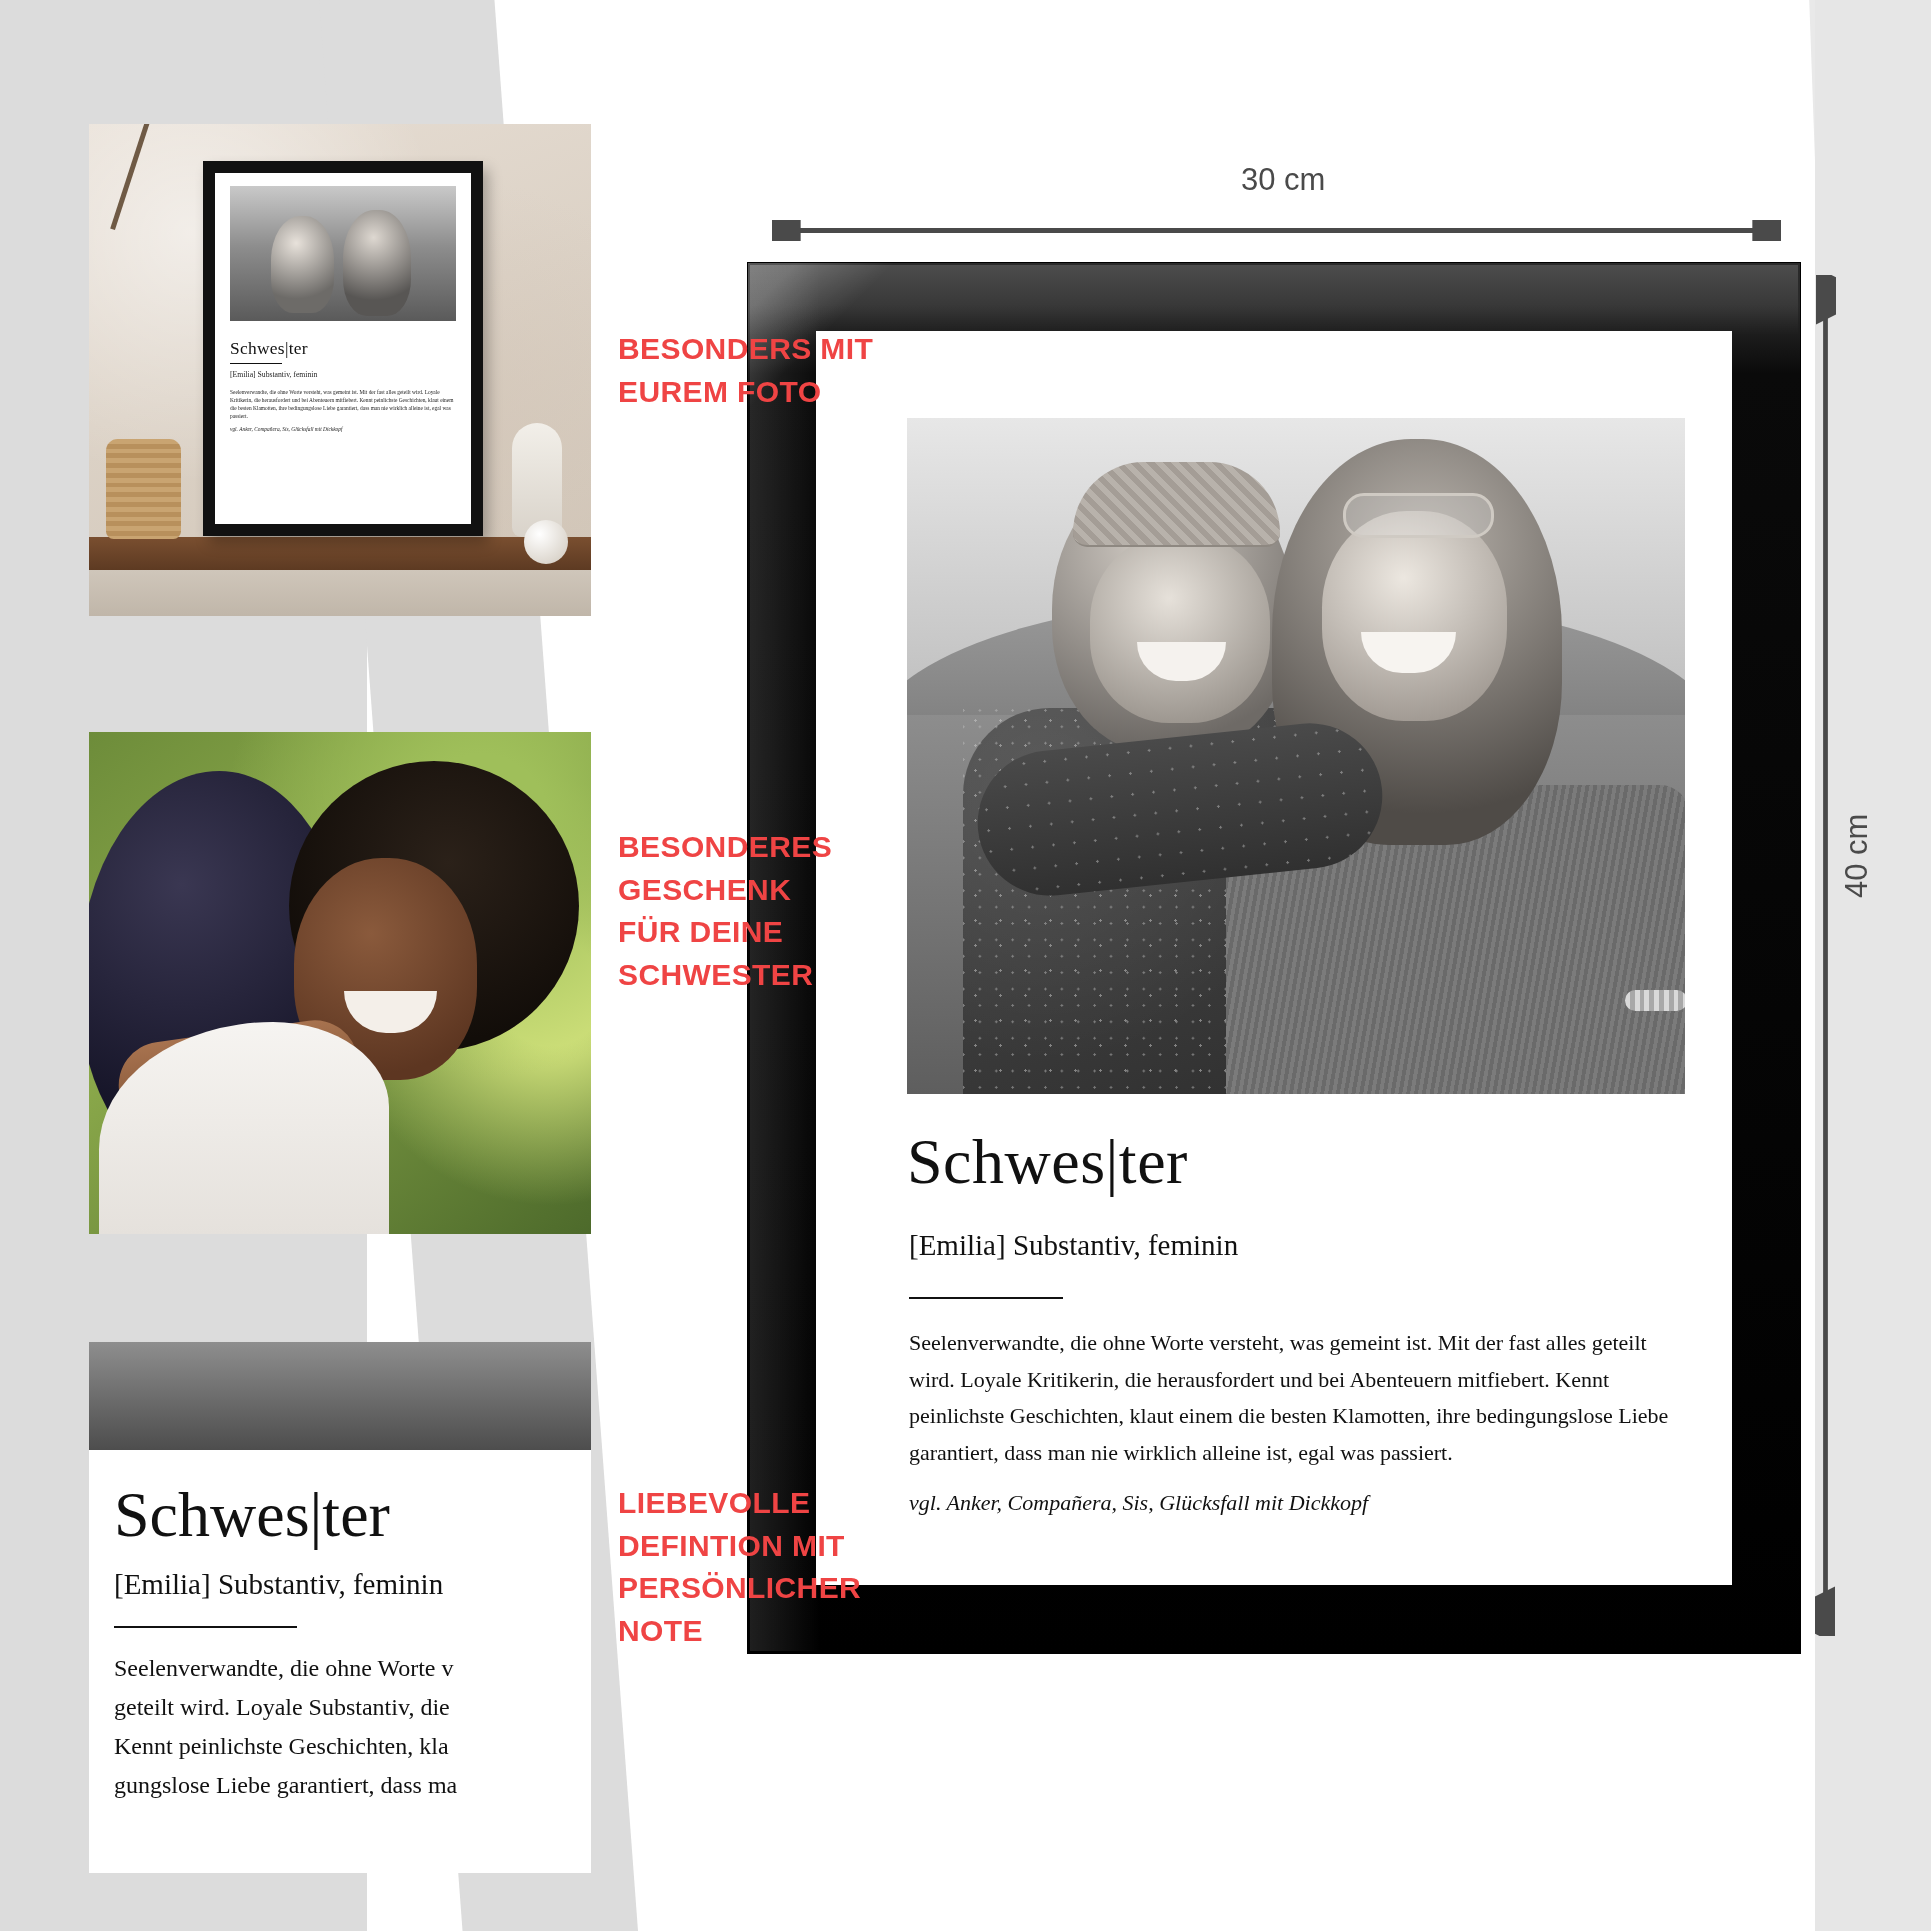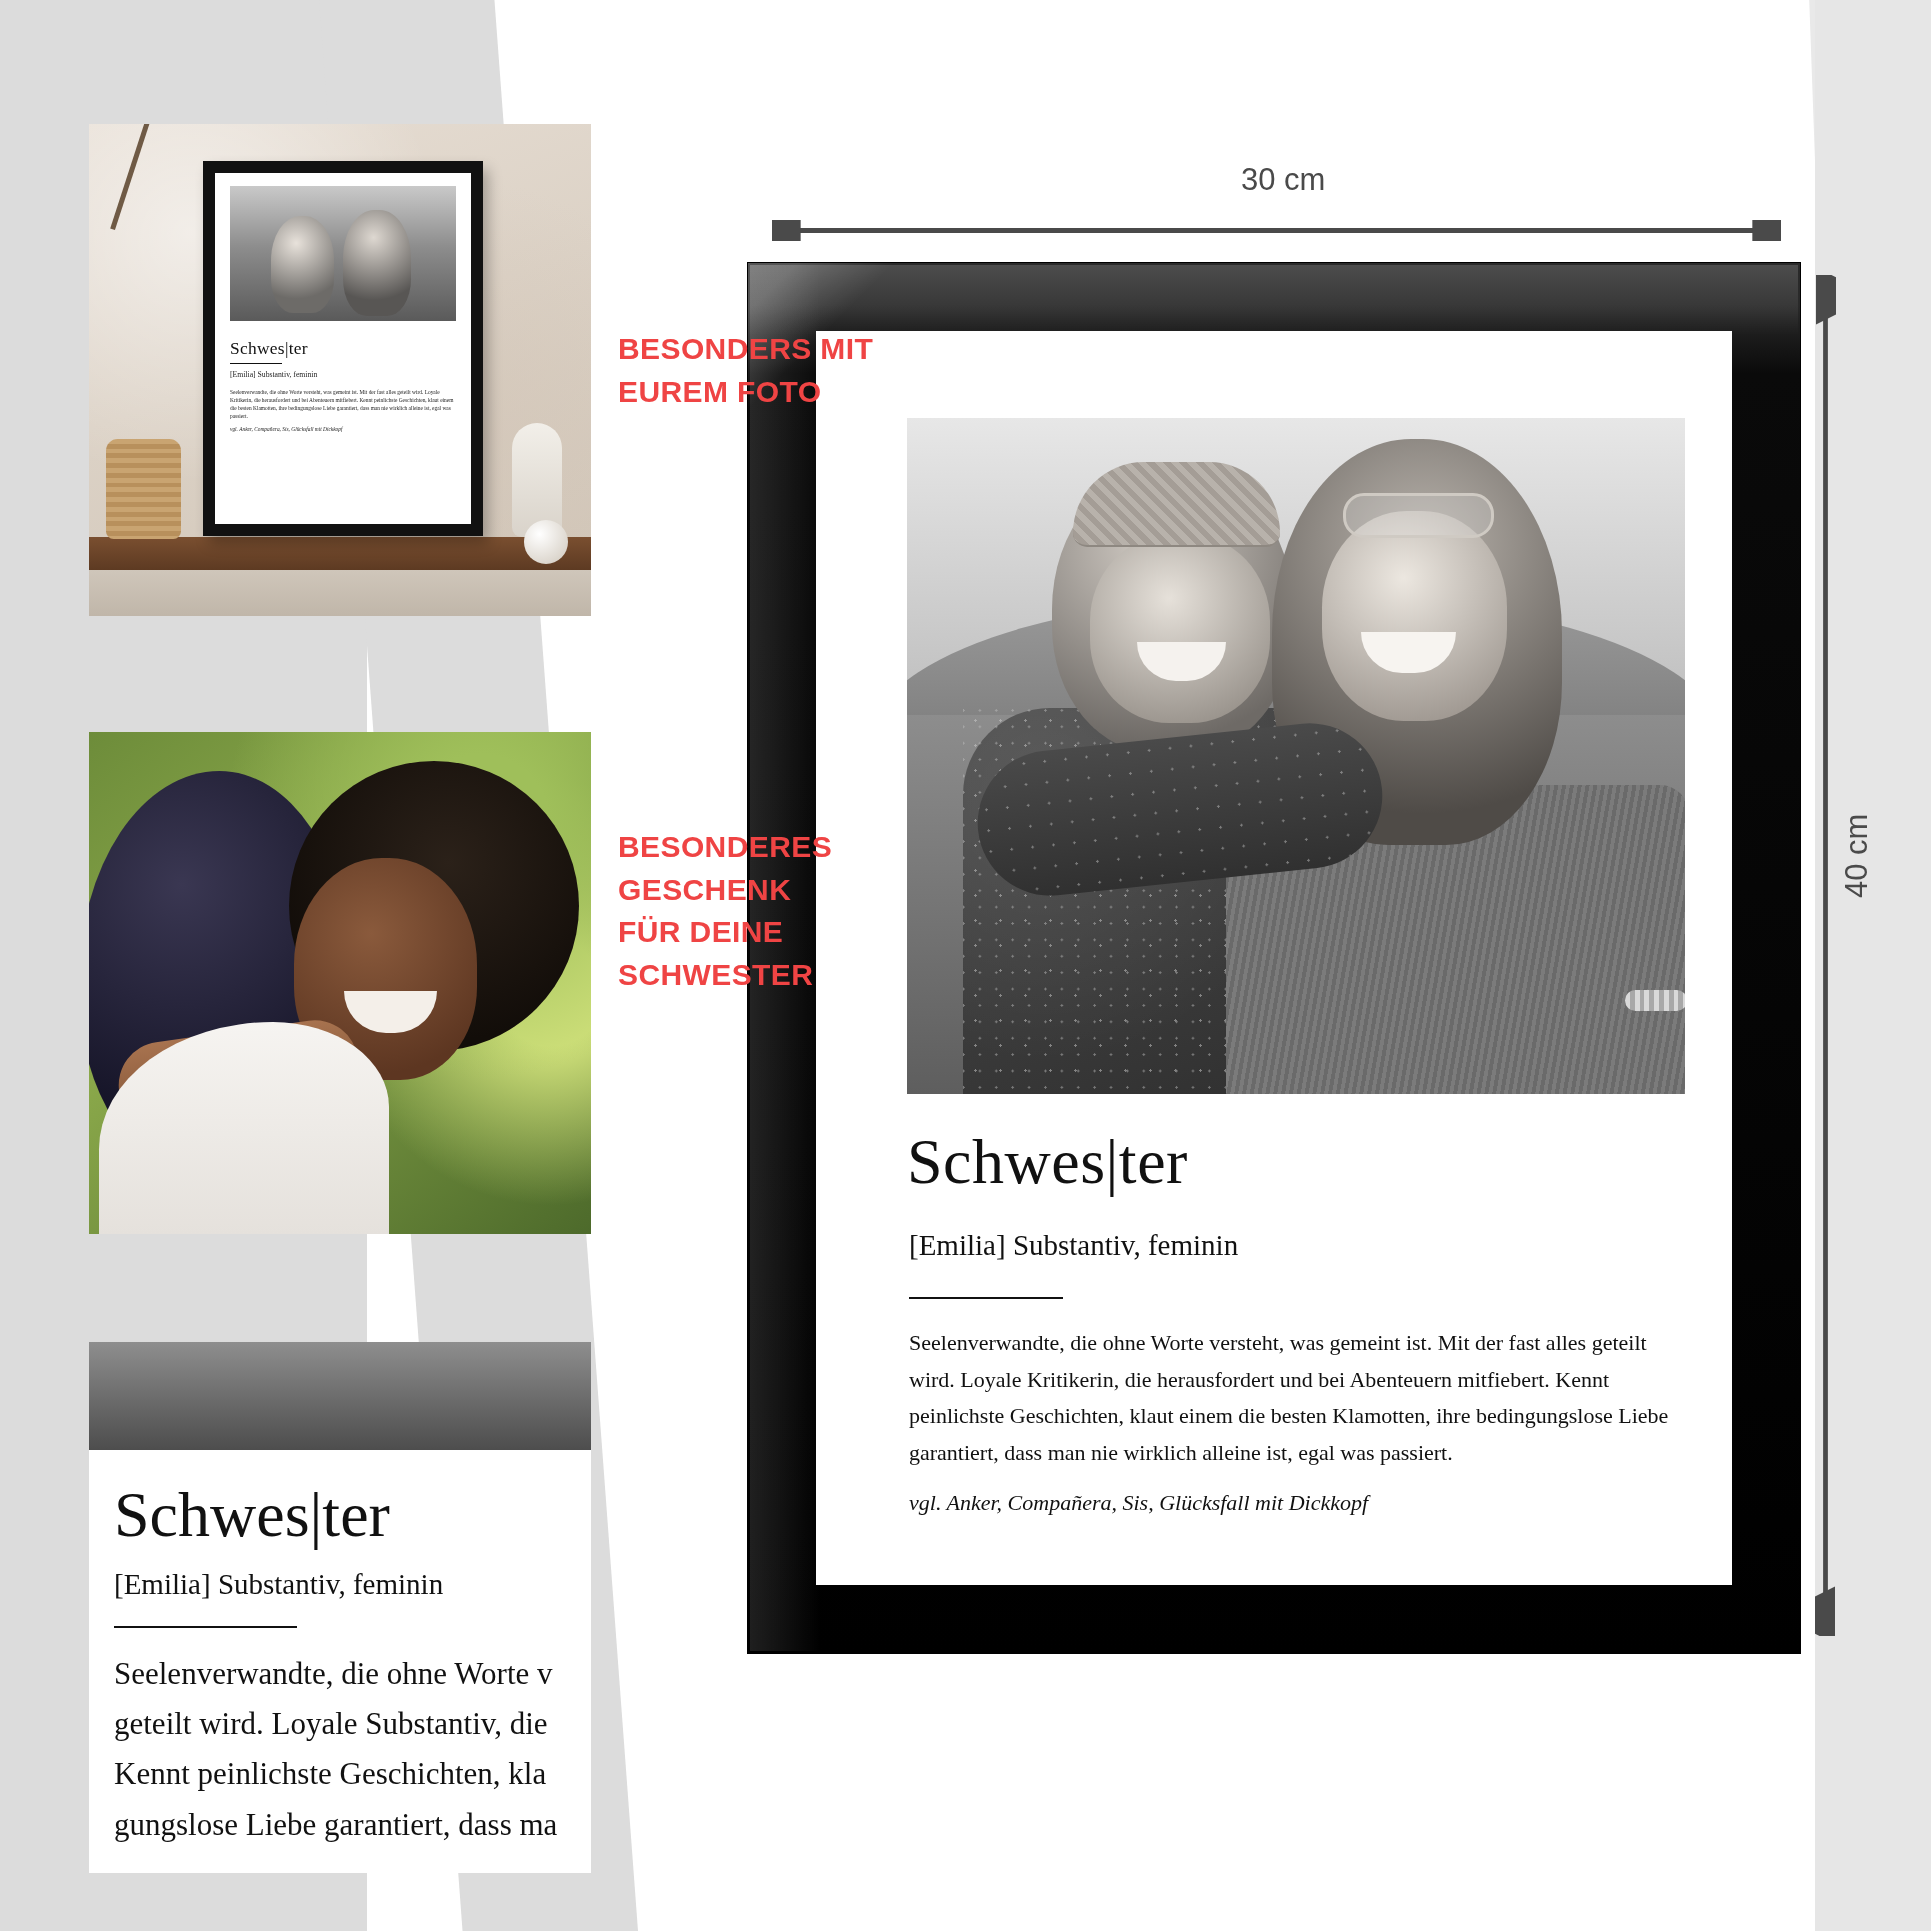--- a/index.html
+++ b/index.html
@@ -162,21 +162,21 @@
 
   
   .t3-photo {
     position:absolute; left:0; top:0; width:100%; height:108px;
     background: linear-gradient(180deg,#8e8e8e,#4d4d4d);
   }
   .t3-body { position:absolute; left:0; top:108px; width:100%; bottom:0; background:#fff; padding:33px 0 0 25px; box-sizing:border-box;}
   .t3-title { font-family:"Liberation Serif", serif; font-size:64px; color:#111; letter-spacing:0px; line-height:1; }
   .t3-sub { font-family:"Liberation Serif", serif; font-size:29px; color:#111; margin-top:21px; }
   .t3-rule { width:183px; height:1.9px; background:#111; margin:25px 0 21px; }
-  .t3-p { font-family:"Liberation Serif", serif; font-size:31px; line-height:1.62; color:#111; }
+  .t3-p { font-family:"Liberation Serif", serif; font-size:24px; line-height:1.62; color:#111; }
 
   
   .caption {
     position: absolute;
     color: #ef4444;
     font-weight: bold;
     font-size: 30px;
     line-height: 1.42;
     letter-spacing: 0.4px;
     text-transform: uppercase;
@@ -444,15 +444,19 @@
       <div class="poster-vgl">vgl. Anker, Compañera, Sis, Glücksfall mit Dickkopf</div>
     </div>
   </div>
 
   <div class="caption" id="cap1">BESONDERS MIT
 EUREM FOTO</div>
   <div class="caption" id="cap2">BESONDERES
 GESCHENK
 FÜR DEINE
 SCHWESTER</div>
+  <div class="caption" id="cap3">LIEBEVOLLE
+DEFINTION MIT
+PERSÖNLICHER
+NOTE</div>
 
 </div>
 
 
 </body></html>

